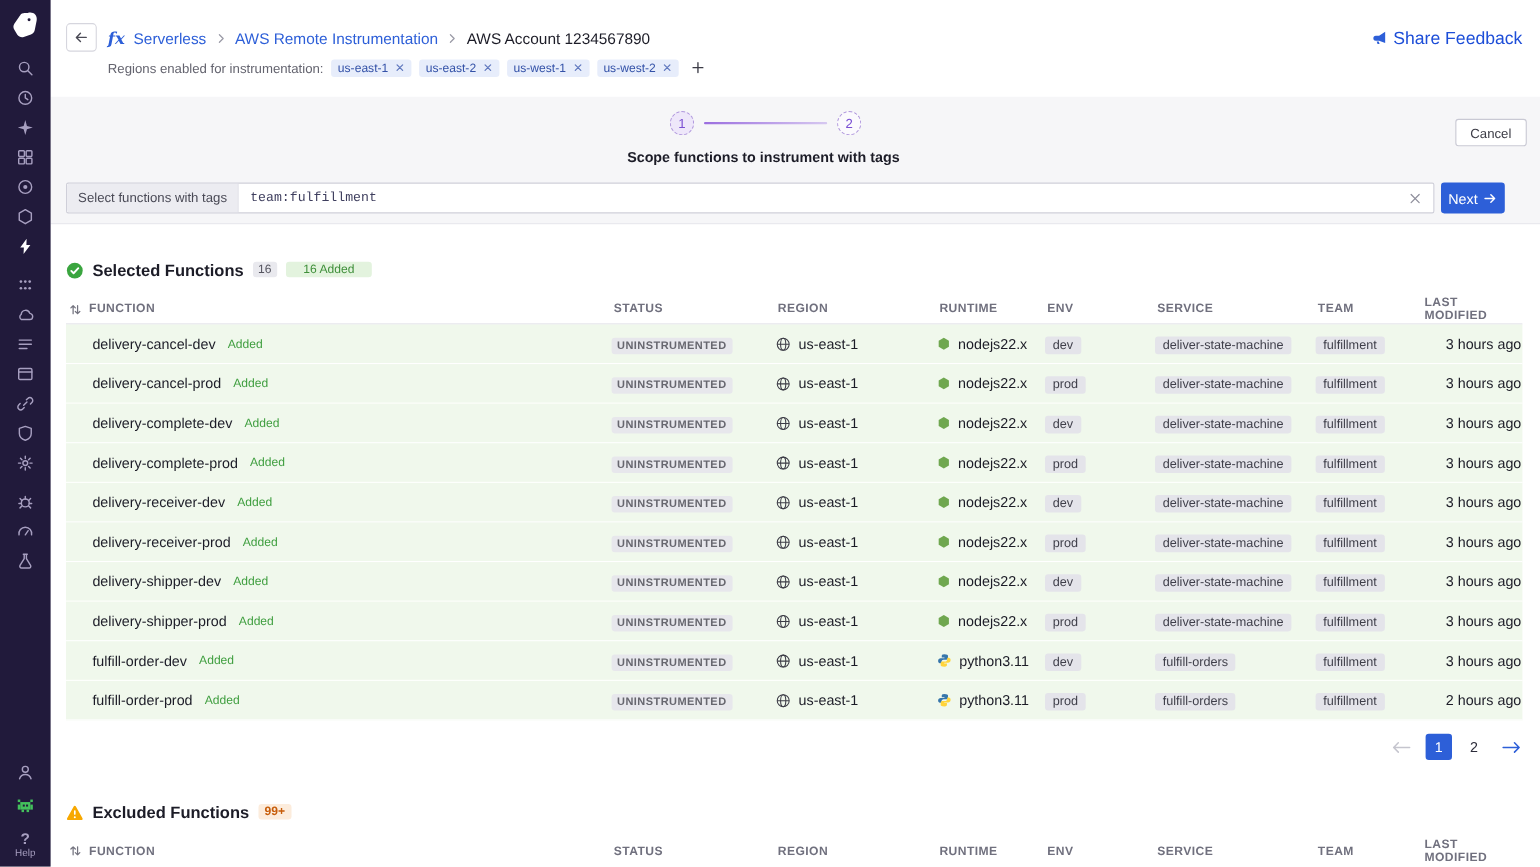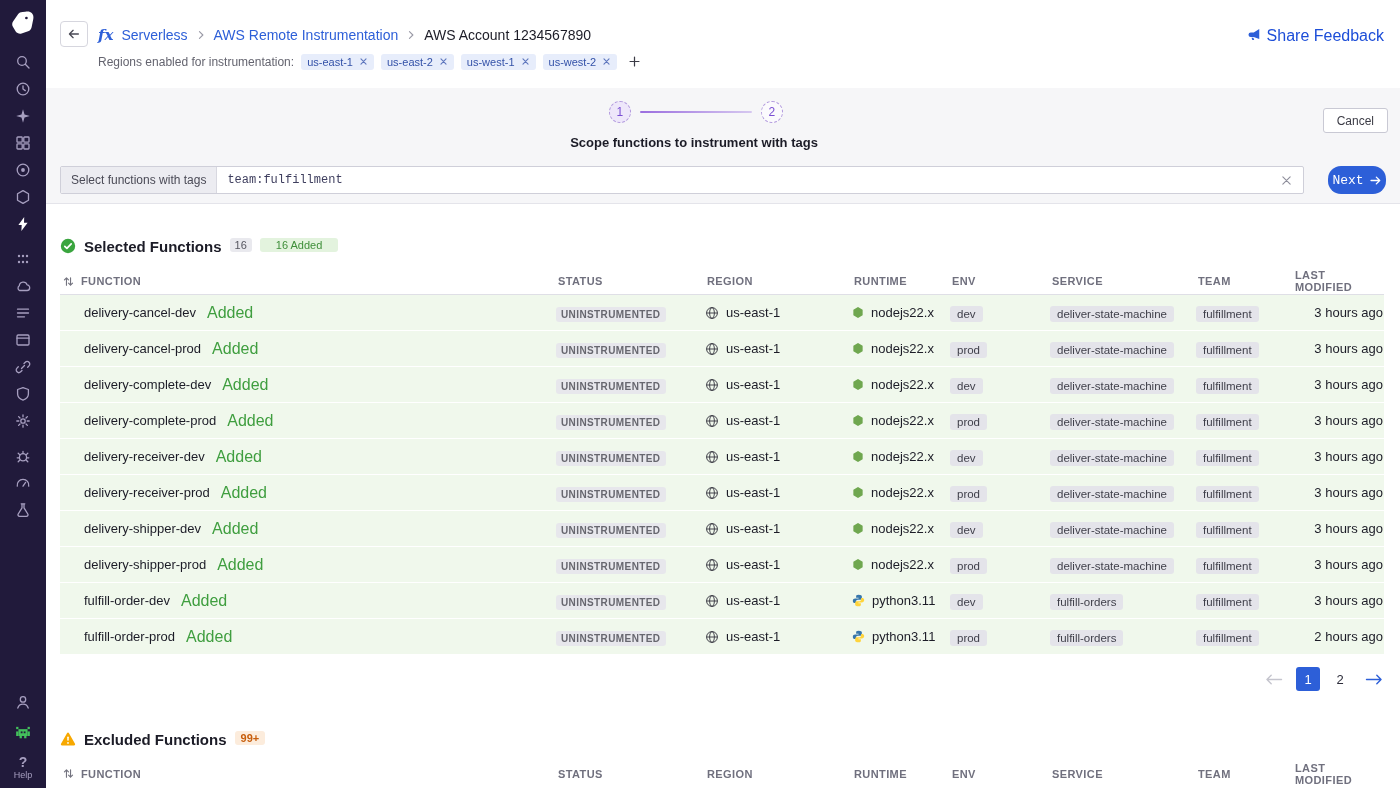--- a/index.html
+++ b/index.html
@@ -42,38 +42,38 @@
   .stepper{position:absolute;top:13px;left:48%;transform:translateX(-50%);display:flex;align-items:center;gap:9px}
   .step{width:22px;height:22px;border-radius:50%;border:1px dashed #b29ade;display:flex;align-items:center;justify-content:center;font-size:12px;color:#7a4fd3;background:#fbfafd;cursor:pointer}
   .step.active{background:#eee7fa}
   .step-line{width:112px;height:2px;background:linear-gradient(90deg,#9b6edf,#d6c8f0);border-radius:1px}
   .wizard-title{position:absolute;top:47px;left:0;width:100%;padding-right:58px;text-align:center;font-size:13px;font-weight:bold;color:#1c1c27}
   .cancel-btn{position:absolute;right:12px;top:20px;height:25px;padding:0 13px;background:#fff;border:1px solid #c9c9d4;border-radius:3px;font-size:12px;color:#3c3c46;cursor:pointer;font-family:"Liberation Sans",sans-serif}
   .filter-bar{position:absolute;left:14px;right:96px;top:78px;height:28px;background:#fff;border:1px solid #cfcfd9;border-radius:2px;display:flex;align-items:stretch}
   .filter-label{background:#ececf1;border-right:1px solid #d8d8e0;display:flex;align-items:center;padding:0 10px;font-size:12px;color:#4a4a56;border-radius:2px 0 0 2px;white-space:nowrap}
   .filter-input{flex:1;border:none;outline:none;background:transparent;padding:0 10px;font-family:"Liberation Mono","DejaVu Sans Mono",monospace;font-size:12px;color:#3e3e5e}
   .filter-clear{width:34px;background:none;border:none;display:flex;align-items:center;justify-content:center;cursor:pointer}
-  .next-btn{position:absolute;right:14px;top:78px;height:28px;width:58px;background:#2d5fd8;border:none;border-radius:13px;color:#fff;font-size:13px;display:flex;align-items:center;justify-content:center;gap:5px;cursor:pointer;font-family:Liberation Mono, monospace}
+  .next-btn{position:absolute;right:32px;top:78px;height:28px;width:58px;background:#2d5fd8;border:none;border-radius:3px;color:#fff;font-size:13px;display:flex;align-items:center;justify-content:center;gap:5px;cursor:pointer;font-family:Liberation Sans, sans-serif}
 
   
   .main{position:absolute;top:204px;left:0;right:0;bottom:0;background:#fff;padding:0 16px 0 14px;overflow:hidden}
   .section-head{display:flex;align-items:flex-start;gap:8px;margin-top:34px}
   .section-head h2{font-size:15px;color:#1c1c27}
   .badge-gray{background:#e9e9ee;color:#55555f;font-size:11px;padding:1px 5px;border-radius:3px}
   .badge-green{background:#e3f3de;color:#3f8f3a;font-size:11px;padding:1px 16px;border-radius:3px}
   .badge-orange{background:#fcecdc;color:#c75d0b;font-size:11px;padding:1px 6px;border-radius:3px;font-weight:bold}
   .section-head.excluded{margin-top:40px}
 
   .thead,.trow{display:grid;grid-template-columns:496px 149px 147px 98px 100px 146px 97px 1fr;align-items:center}
   .thead{margin-top:13px;height:27px;border-bottom:1px solid #dfdfe6}
   .th{font-size:11px;font-weight:bold;color:#70707e;letter-spacing:.4px;display:flex;align-items:center;gap:6px;cursor:pointer;padding-left:2px}
   .th.right{padding-right:1px}
   .trow{height:36px;background:#f0f8ec;border-bottom:1px solid #ffffff;cursor:pointer}
   .cell-fn{display:flex;align-items:center;gap:11px;padding-left:24px;font-size:13px;color:#1c1c27}
-  .added{color:#3f9e3f;font-size:16px}
+  .added{color:#3f9e3f;font-size:11px}
   .status-chip{display:inline-block;background:#e7e7ec;color:#67676f;font-size:10px;font-weight:bold;letter-spacing:.4px;padding:2px 5px;border-radius:3px}
   .cell-region,.cell-runtime{display:flex;align-items:center;gap:7px;font-size:13px;color:#1c1c27}
   .tag{display:inline-block;background:#e4e4ea;color:#3f3f4a;font-size:11.5px;padding:2px 7px;border-radius:3px;white-space:nowrap}
   .cell-mod{font-size:13px;color:#1c1c27;text-align:right;padding-right:1px}
 
   .pagination{display:flex;align-items:center;justify-content:flex-end;gap:12px;margin-top:12px}
   .page-btn{min-width:24px;height:24px;border:none;background:none;font-size:13px;color:#2c2c3a;border-radius:3px;cursor:pointer;display:flex;align-items:center;justify-content:center;font-family:"Liberation Sans",sans-serif}
   .page-btn.active{background:#2d5fd8;color:#fff}
   .pg-arrow{background:none;border:none;display:flex;cursor:pointer;padding:0}
 </style>

